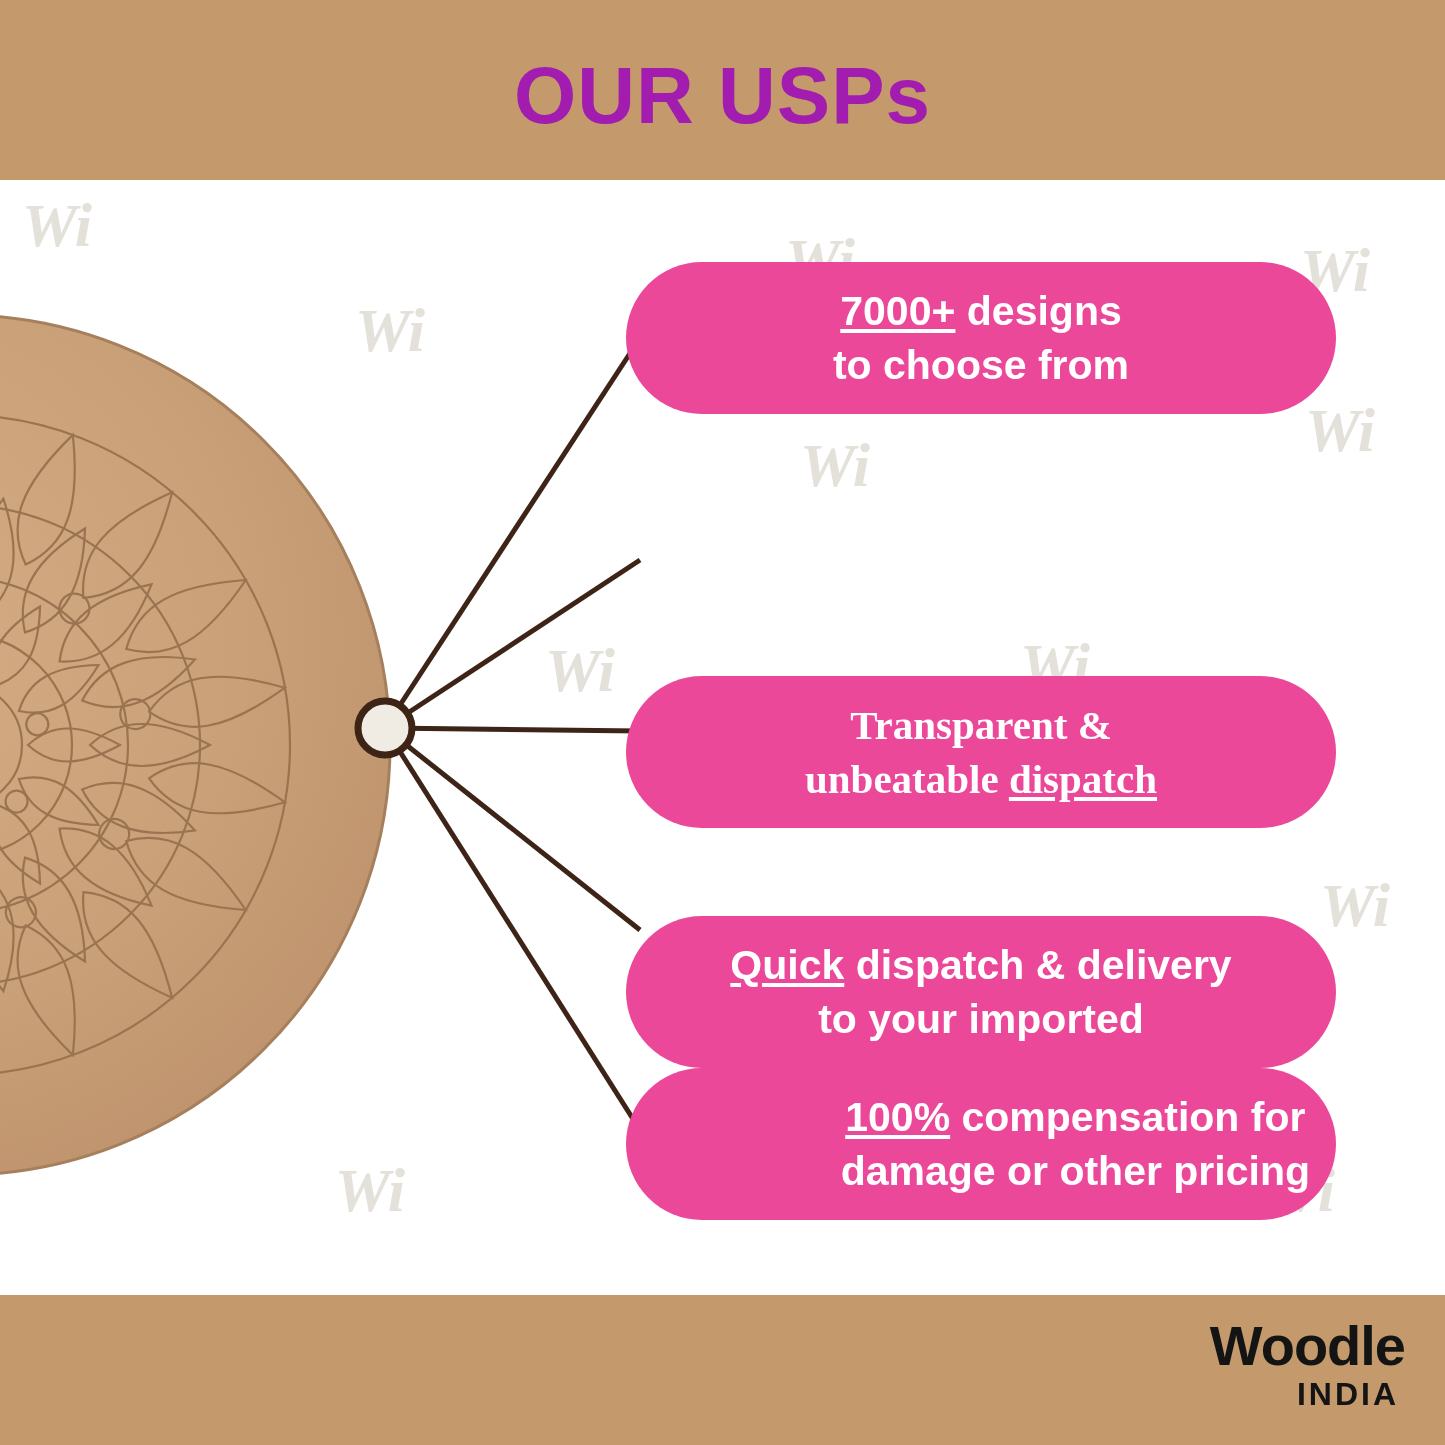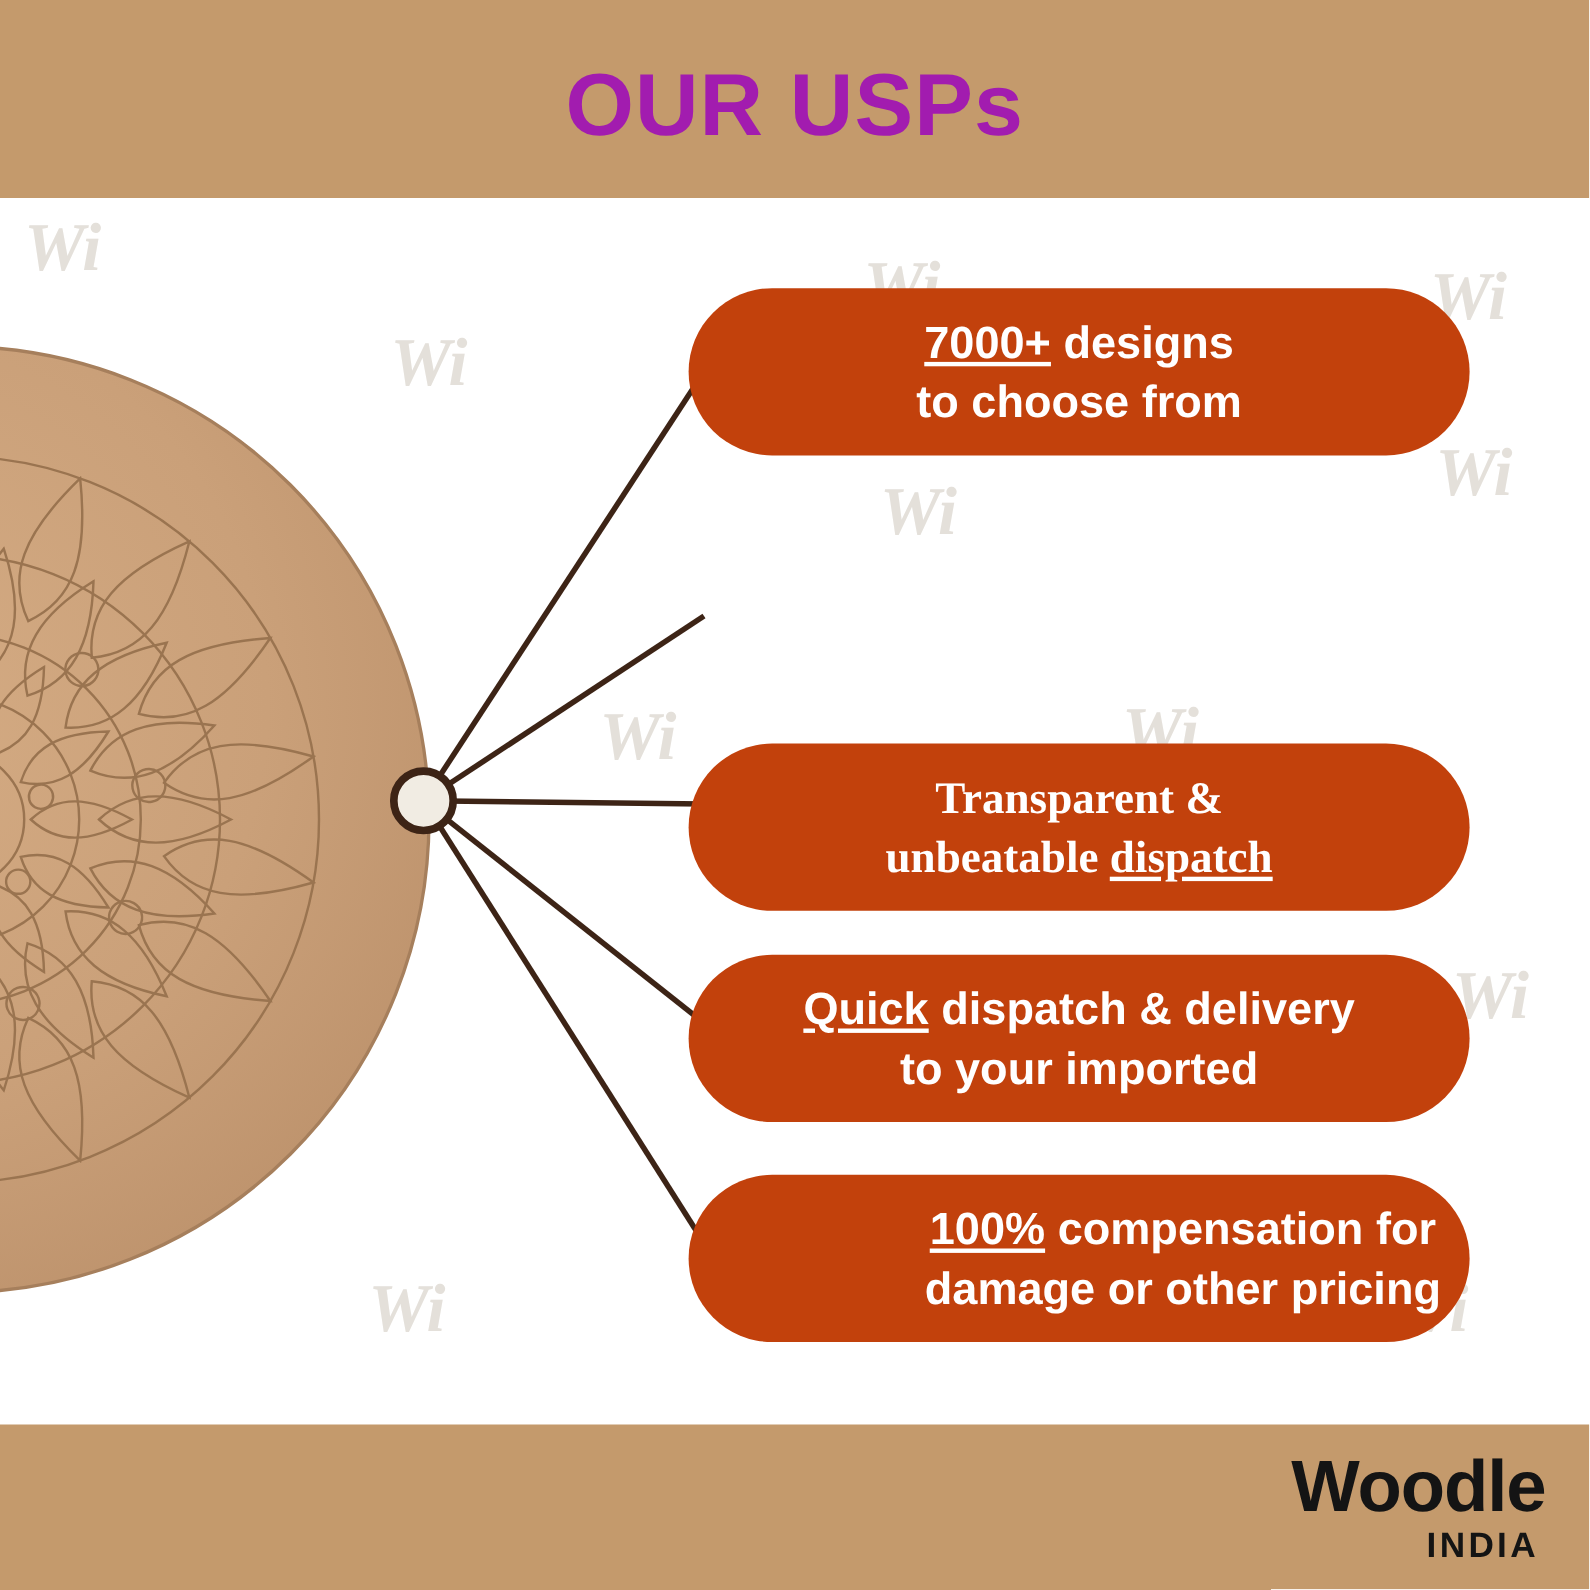--- a/index.html
+++ b/index.html
@@ -78,54 +78,54 @@
   .lines {
     position: absolute;
     left: 0;
     top: 0;
     width: 1445px;
     height: 1445px;
   }
   
   .pill {
     position: absolute;
-    background: #c2410c;
+    background: #ec4899;
     border-radius: 200px;
     color: #ffffff;
     display: flex;
     align-items: center;
     justify-content: center;
     text-align: center;
     font-size: 41px;
     font-weight: bold;
     line-height: 1.32;
     padding: 15px 26px;
     box-sizing: border-box;
   }
   .pill span.u {
     text-decoration: underline;
     text-underline-offset: 4px;
   }
   #pill0 { left: 626px; top: 262px;  width: 710px; height: 152px; }
   #pill1 { left: 626px; top: 461px;  width: 710px; height: 152px; }
   #pill2 { left: 626px; top: 676px;  width: 710px; height: 152px; font-family: Liberation Serif, serif; }
-  #pill3 { left: 626px; top: 868px;  width: 710px; height: 152px; }
+  #pill3 { left: 626px; top: 916px;  width: 710px; height: 152px; }
   #pill4 { left: 626px; top: 1068px; width: 710px; height: 152px; justify-content: flex-end; }
   
   .logo {
     position: absolute;
     right: 40px;
     top: 1318px;
     width: 390px;
     text-align: right;
     color: #141414;
   }
   .logo-main {
     font-family: "Liberation Sans", sans-serif;
-    font-size: 66px;
+    font-size: 56px;
     font-weight: bold;
     letter-spacing: -1px;
     line-height: 1;
   }
   .logo-sub {
     font-family: "Liberation Sans", sans-serif;
     font-size: 32px;
     font-weight: bold;
     letter-spacing: 3px;
     line-height: 1;

